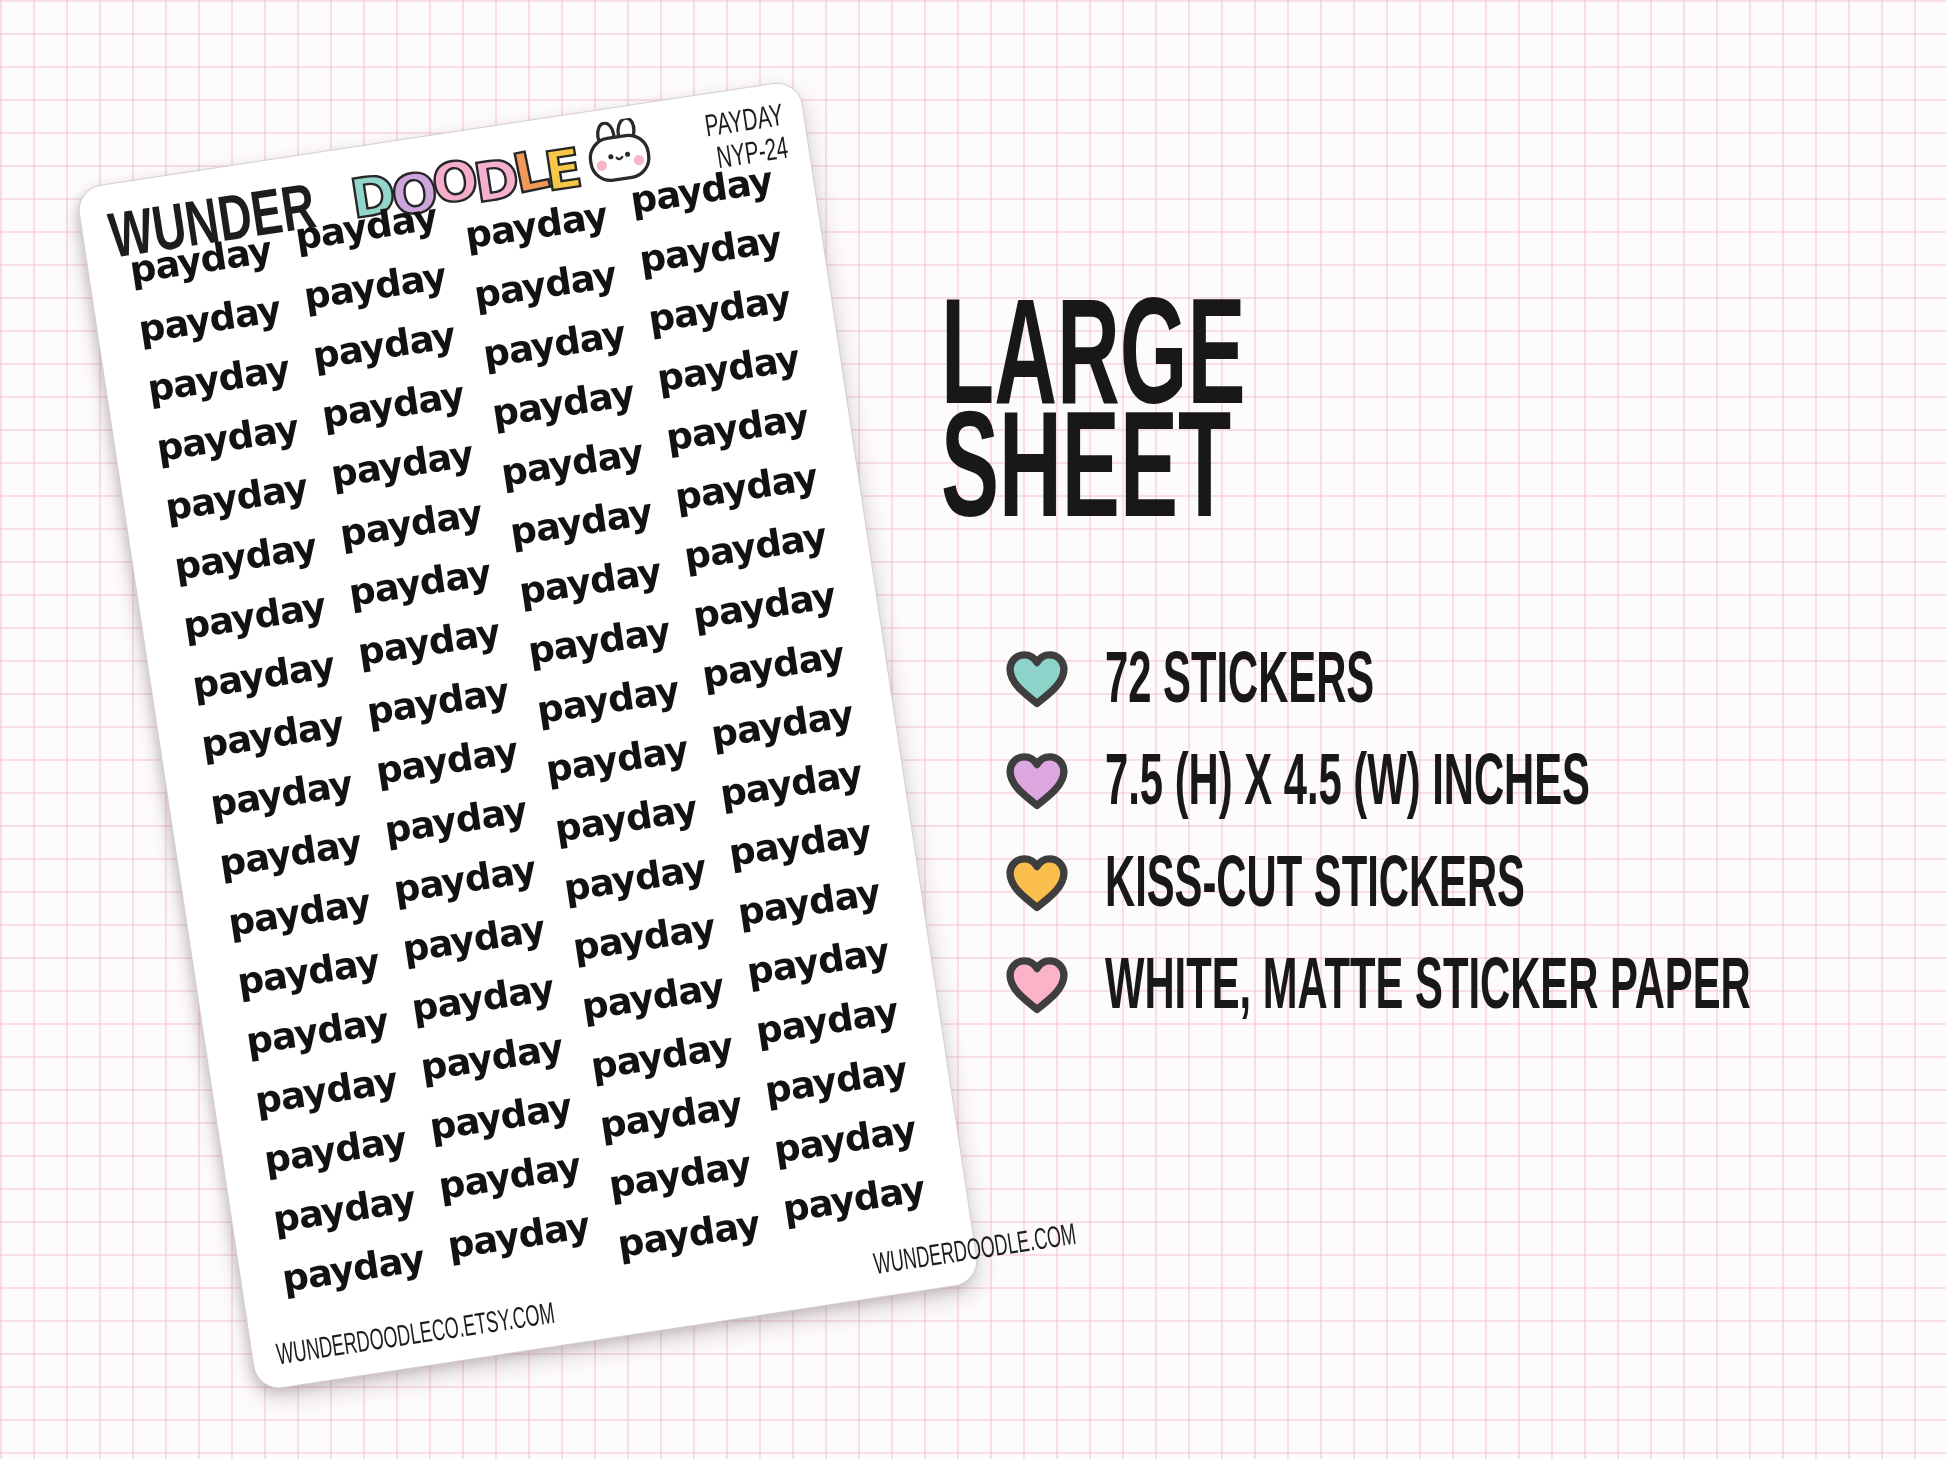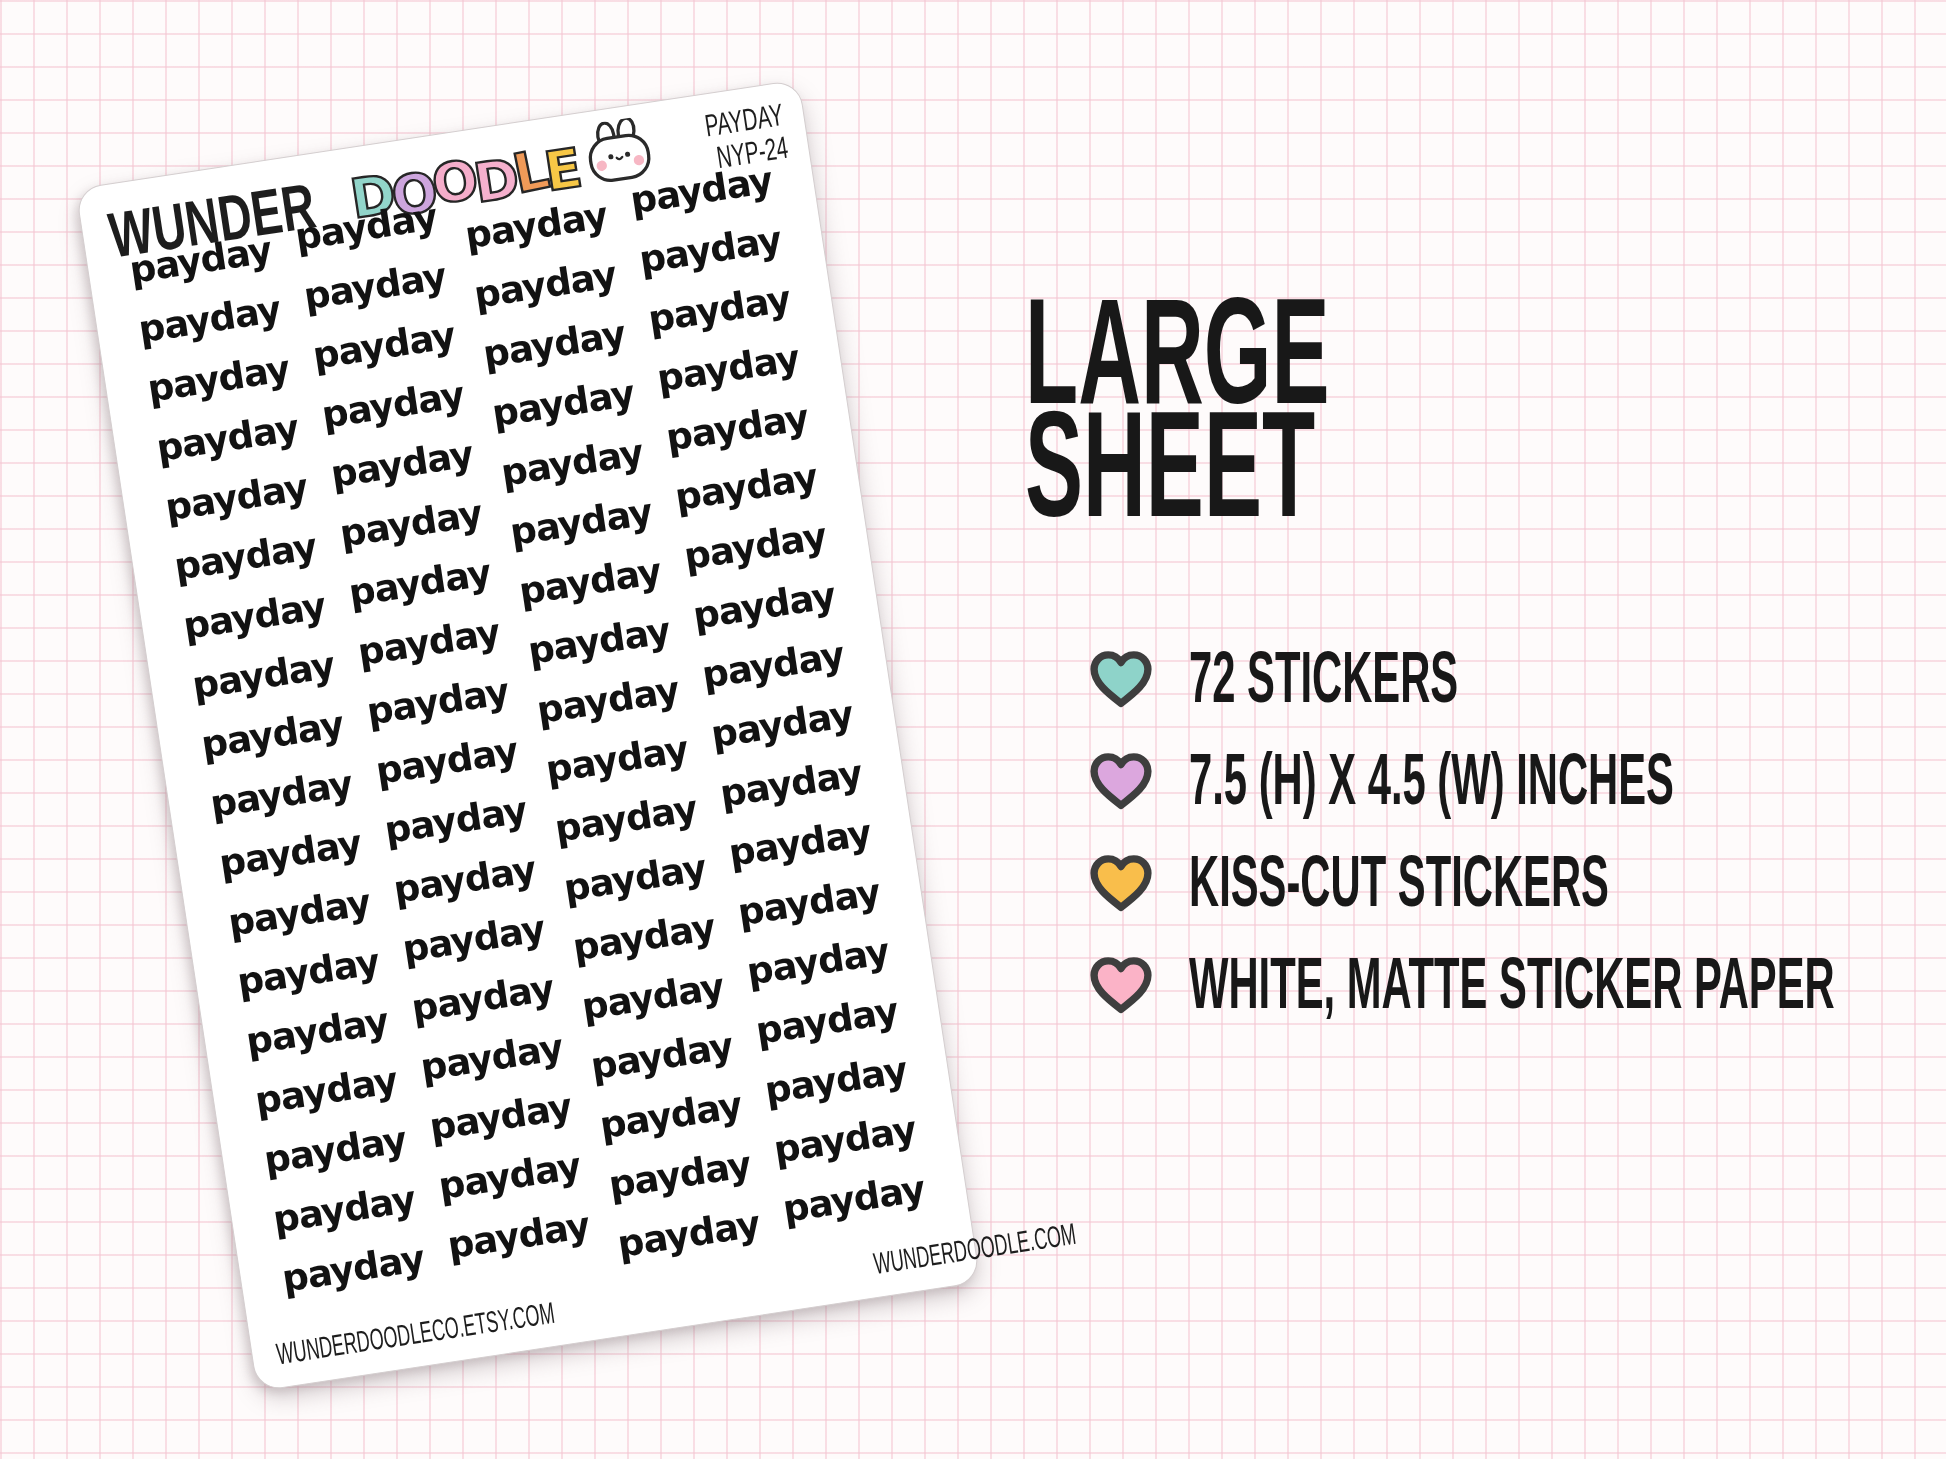--- a/index.html
+++ b/index.html
@@ -67,21 +67,21 @@
 
   .sheet-footer{
     position:absolute;left:24px;right:20px;bottom:16px;
     display:flex;justify-content:space-between;align-items:baseline;
     color:#1d1d1d;font-size:30px;white-space:nowrap;
   }
   .sheet-footer .fl{display:inline-block;transform:scaleX(.6);transform-origin:left center;}
   .sheet-footer .fr{display:inline-block;transform:scaleX(.6);transform-origin:right center;}
 
   
-  .info{position:absolute;left:1025px;top:295px;width:920px;}
+  .info{position:absolute;left:941px;top:295px;width:920px;}
   .title-line{
     font-size:150px;font-weight:bold;color:#181818;line-height:113px;
     display:block;transform:scaleX(.58);transform-origin:left top;white-space:nowrap;
   }
   .features{
     list-style:none;margin:0;padding:0;position:absolute;left:62px;top:348px;
   }
   .feature{
     display:flex;align-items:center;height:68px;margin-bottom:34px;
   }

